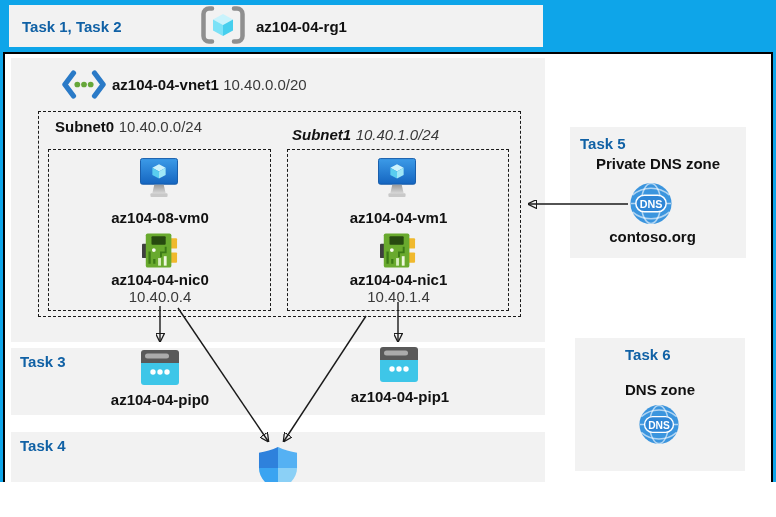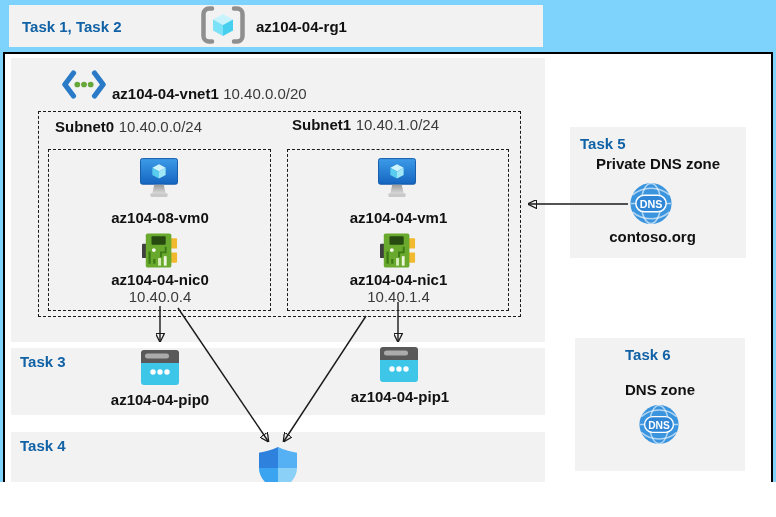--- a/index.html
+++ b/index.html
@@ -1,17 +1,17 @@
 <!DOCTYPE html>
 <html><head>
 <meta charset="utf-8">
 <style>
   html,body{margin:0;padding:0;background:#fff;}
   .canvas{
-    position:relative;width:776px;height:482px;overflow:hidden;background:#7dd3fc;
+    position:relative;width:776px;height:482px;overflow:hidden;background:#0ea5e9;
     font-family:"Liberation Sans", sans-serif;color:#1a1a1a;
   }
   .band{position:absolute;background:#f2f2f2;z-index:1;}
   .outerbox{position:absolute;left:3px;top:52px;width:766px;height:457px;border:2px solid #000;background:#fff;z-index:0;}
   .panel{position:absolute;background:#f2f2f2;z-index:1;}
   .dashed{position:absolute;border:1.5px dashed #1a1a1a;z-index:2;background:transparent;}
   .tasklabel{position:absolute;font-size:15px;font-weight:bold;color:#1061a5;line-height:17px;white-space:nowrap;z-index:3;}
   .rname{font-size:15px;font-weight:bold;color:#111;line-height:17px;white-space:nowrap;}
   .rsub{font-size:15px;font-weight:normal;color:#3a3a3a;line-height:17px;white-space:nowrap;}
   .ctr{text-align:center;}
@@ -99,21 +99,21 @@
   </div>
   <svg class="icon" style="left:200px;top:6px;width:46px;height:38px;">
       <use href="#ic-rg"></use>
     </svg>
   <div class="lbl rname" style="left:256px;top:18px;">az104-04-rg1</div>
 
   <div class="panel" style="left:11px;top:58px;width:534px;height:284px;"></div>
   <svg class="icon" style="left:62px;top:70px;width:44px;height:29px;">
       <use href="#ic-vnet"></use>
     </svg>
-  <div class="lbl" style="left:112px;top:85px;white-space:nowrap;">
+  <div class="lbl" style="left:112px;top:76px;white-space:nowrap;">
     <span class="rname">az104-04-vnet1</span>
     <span class="rsub">10.40.0.0/20</span>
   </div>
 
   <div class="dashed" style="left:38px;top:111px;width:481px;height:204px;"></div>
 
   <div class="lbl" style="left:55px;top:118px;white-space:nowrap;">
     <span class="rname">Subnet0</span>
     <span class="rsub">10.40.0.0/24</span>
   </div>
@@ -121,21 +121,21 @@
   <svg class="icon" style="left:140px;top:158px;width:38px;height:42px;">
       <use href="#ic-vm"></use>
     </svg>
   <div class="lbl rname ctr" style="left:48px;top:209px;width:224px;">az104-08-vm0</div>
   <svg class="icon" style="left:142px;top:232px;width:36px;height:37px;">
       <use href="#ic-nic"></use>
     </svg>
   <div class="lbl rname ctr" style="left:48px;top:271px;width:224px;">az104-04-nic0</div>
   <div class="lbl rsub ctr" style="left:48px;top:288px;width:224px;">10.40.0.4</div>
 
-  <div class="lbl" style="left:292px;top:116px;white-space:nowrap;">
+  <div class="lbl" style="left:292px;top:126px;white-space:nowrap;font-style:italic;">
     <span class="rname">Subnet1</span>
     <span class="rsub">10.40.1.0/24</span>
   </div>
   <div class="dashed" style="left:287px;top:149px;width:220px;height:160px;"></div>
   <svg class="icon" style="left:378px;top:158px;width:38px;height:42px;">
       <use href="#ic-vm"></use>
     </svg>
   <div class="lbl rname ctr" style="left:287px;top:209px;width:223px;">az104-04-vm1</div>
   <svg class="icon" style="left:380px;top:232px;width:36px;height:37px;">
       <use href="#ic-nic"></use>

